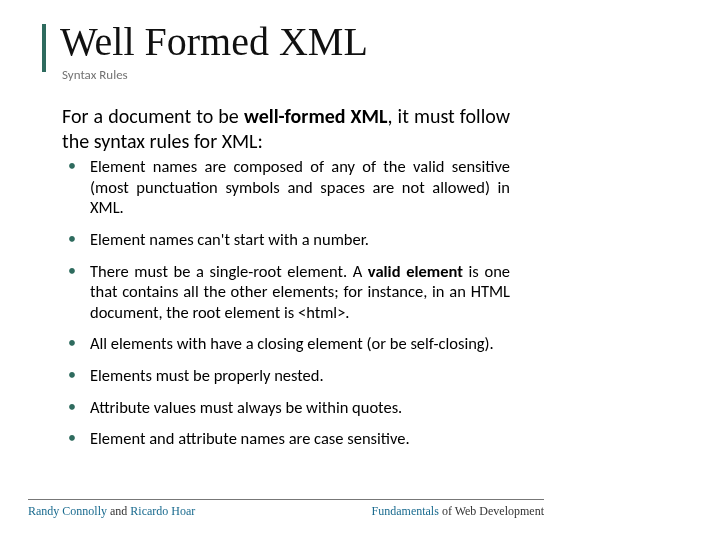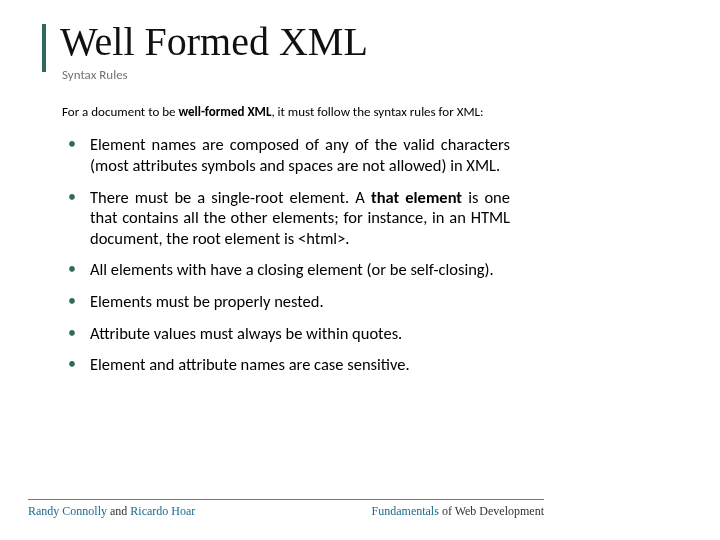--- a/index.html
+++ b/index.html
@@ -32,24 +32,24 @@
     margin-left: 8px;
     margin-bottom: 2px;
   }
   .subtitle {
     font-size: 13px;
     color: #737373;
     margin-left: 10px;
     margin-bottom: 22px;
   }
   .intro {
-    font-size: 13px;
+    font-size: 20px;
     line-height: 1.25;
     text-align: justify;
-    margin: 0 10px 14px 10px;
+    margin: 0 10px 2px 10px;
   }
   .intro .bold { font-weight: 700; }
   ul.rules {
     list-style: none;
     margin: 0 10px 0 10px;
   }
   ul.rules > li {
     position: relative;
     padding-left: 28px;
     font-size: 16.5px;
@@ -95,22 +95,23 @@
   <div class="accent-bar"></div>
 
   <h1 class="title">Well Formed XML</h1>
   <div class="subtitle">Syntax Rules</div>
 
   <p class="intro">
     <span>For a document to be </span><span class="bold">well-formed XML</span><span>, it must follow the syntax rules for XML:</span>
   </p>
 
   <ul class="rules">
-    <li><span>Element names are composed of any of the valid characters (most attributes symbols and spaces are not allowed) in XML.</span></li>
-    <li><span>There must be a single-root element. A </span><span class="bold">that element</span><span> is one that contains all the other elements; for instance, in an HTML document, the root element is &lt;html&gt;.</span></li>
+    <li><span>Element names are composed of any of the valid sensitive (most punctuation symbols and spaces are not allowed) in XML.</span></li>
+    <li><span>Element names can't start with a number.</span></li>
+    <li><span>There must be a single-root element. A </span><span class="bold">valid element</span><span> is one that contains all the other elements; for instance, in an HTML document, the root element is &lt;html&gt;.</span></li>
     <li><span>All elements with have a closing element (or be self-closing).</span></li>
     <li><span>Elements must be properly nested.</span></li>
     <li><span>Attribute values must always be within quotes.</span></li>
     <li><span>Element and attribute names are case sensitive.</span></li>
   </ul>
 
   <div class="footer">
     <hr class="footer-line">
     <div class="footer-row">
       <span>

